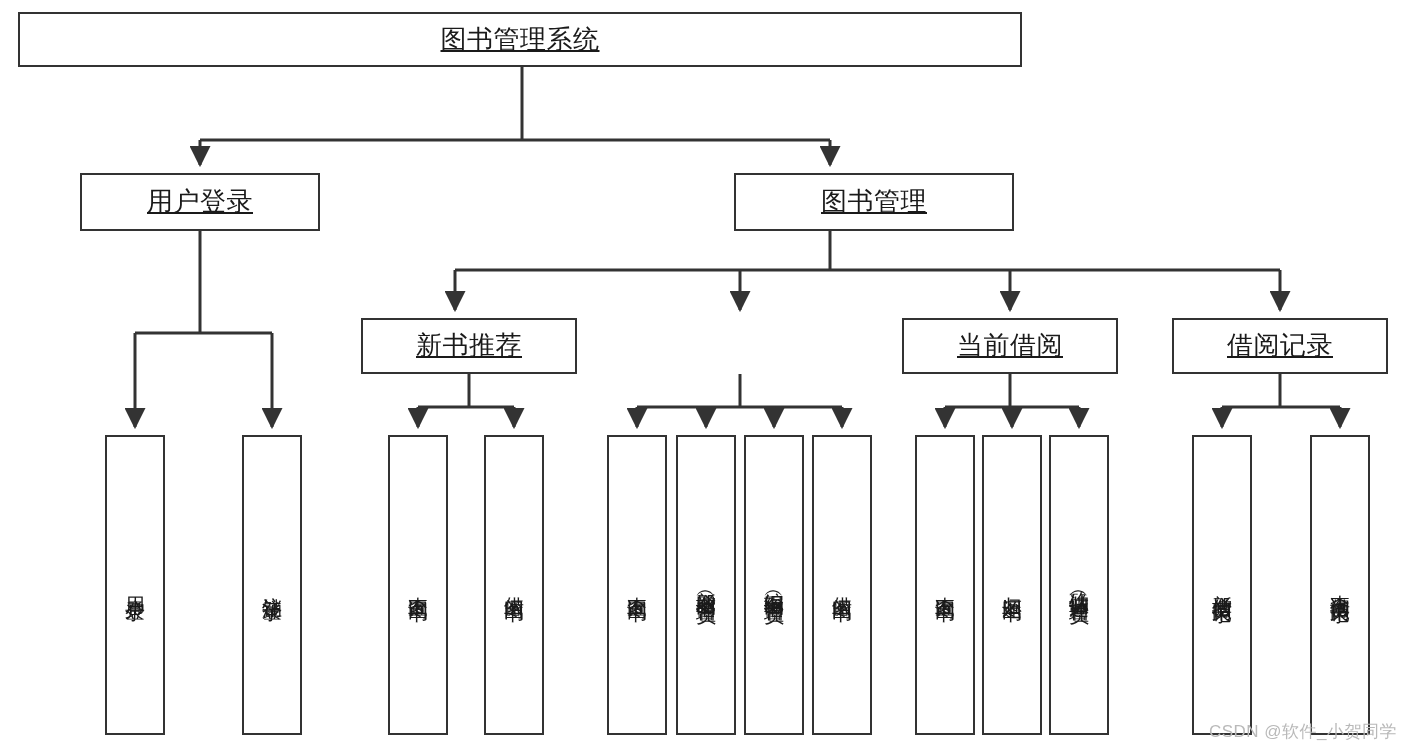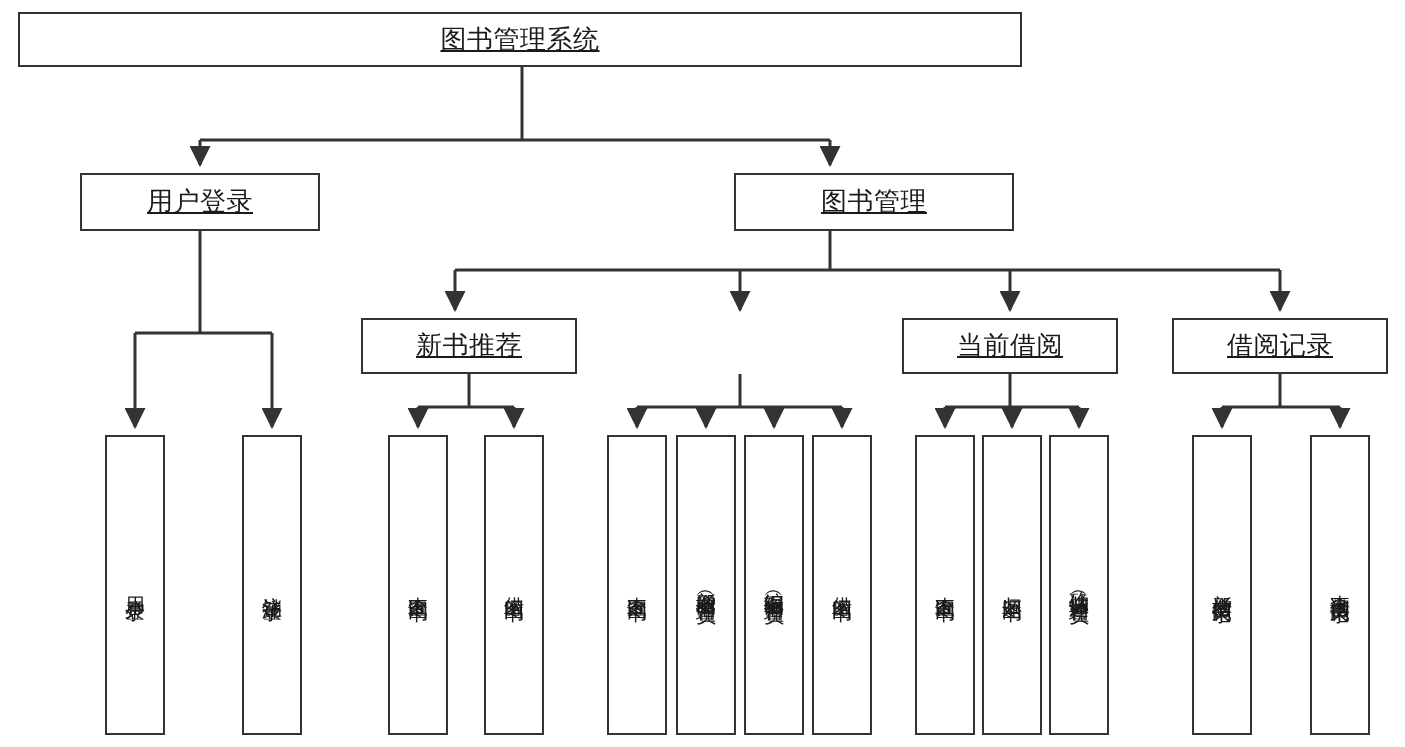--- a/index.html
+++ b/index.html
@@ -174,14 +174,15 @@
   <div class="node node-v" style="left: 1049px; top: 435px; width: 60px; height: 300px;">
     <span class="label">确认归还（管理员）</span>
   </div>
   <div class="node node-v" style="left: 1192px; top: 435px; width: 60px; height: 300px;">
     <span class="label">新增借阅记录</span>
   </div>
   <div class="node node-v" style="left: 1310px; top: 435px; width: 60px; height: 300px;">
     <span class="label">查询借阅记录</span>
   </div>
 
+  <div class="watermark">CSDN @软件_小贺同学</div>
 
 </div>
 
 </body></html>

